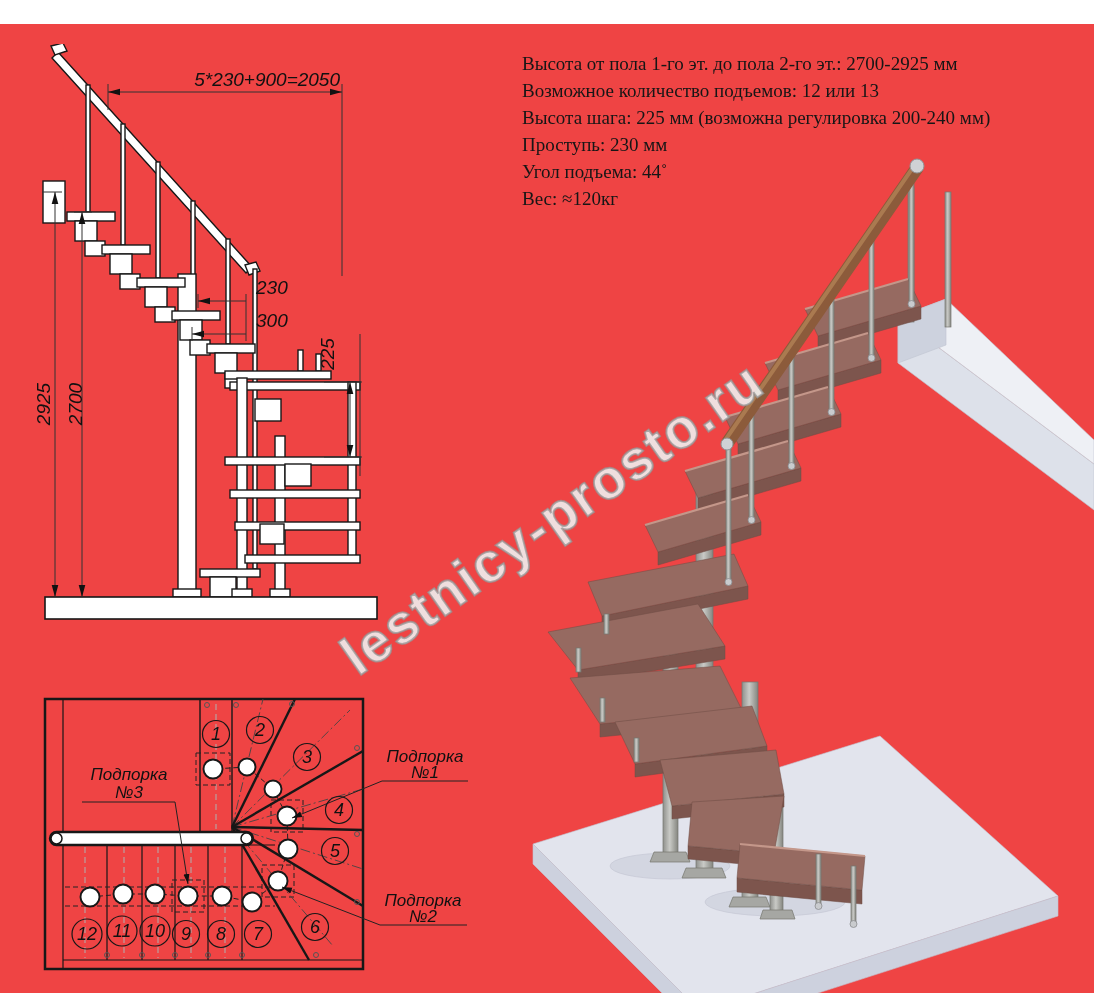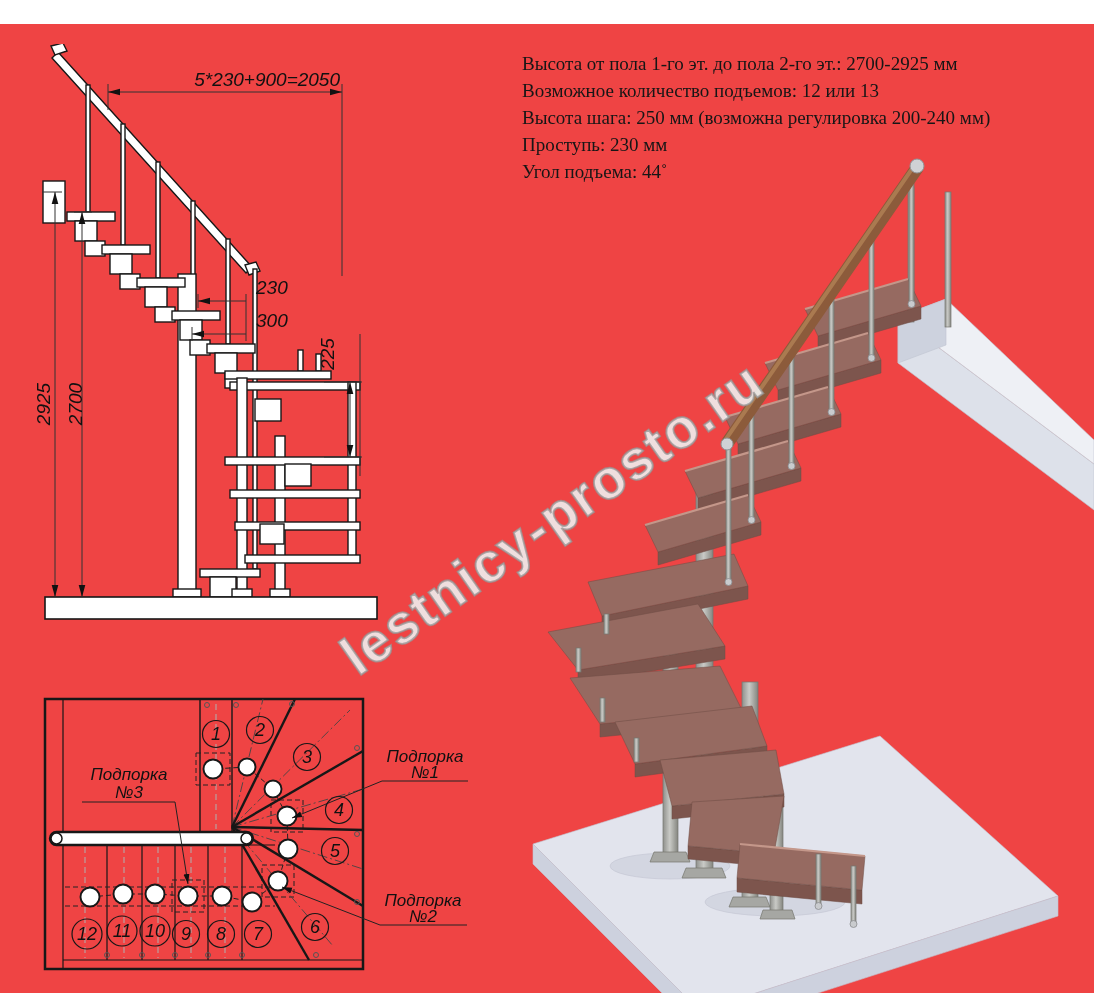--- a/index.html
+++ b/index.html
@@ -260,23 +260,24 @@
       <text class="plantxt" x="393" y="222" text-anchor="middle">Подпорка</text>
       <text class="plantxt" x="393" y="238" text-anchor="middle">№2</text>
       <text class="plantxt" x="99" y="96" text-anchor="middle">Подпорка</text>
       <text class="plantxt" x="99" y="114" text-anchor="middle">№3</text>
     </g>
   </svg>
 
   <div class="specs">
     <div class="spec-line">Высота от пола 1-го эт. до пола 2-го эт.: 2700-2925 мм</div>
     <div class="spec-line">Возможное количество подъемов: 12 или 13</div>
-    <div class="spec-line">Высота шага: 250 мм (возможна регулировка 200-240 мм)</div>
+    <div class="spec-line">Высота шага: 225 мм (возможна регулировка 200-240 мм)</div>
     <div class="spec-line">Проступь: 230 мм</div>
     <div class="spec-line">Угол подъема: 44˚</div>
+    <div class="spec-line">Вес: ≈120кг</div>
   </div>
 
   <svg class="r3d" width="574" height="863" viewBox="0 0 574 863">
     <defs>
       <linearGradient id="gmet" x1="0" y1="0" x2="1" y2="0">
         <stop offset="0" stop-color="#8f908c"></stop>
         <stop offset="0.45" stop-color="#c9cac6"></stop>
         <stop offset="1" stop-color="#84857f"></stop>
       </linearGradient>
     </defs>

